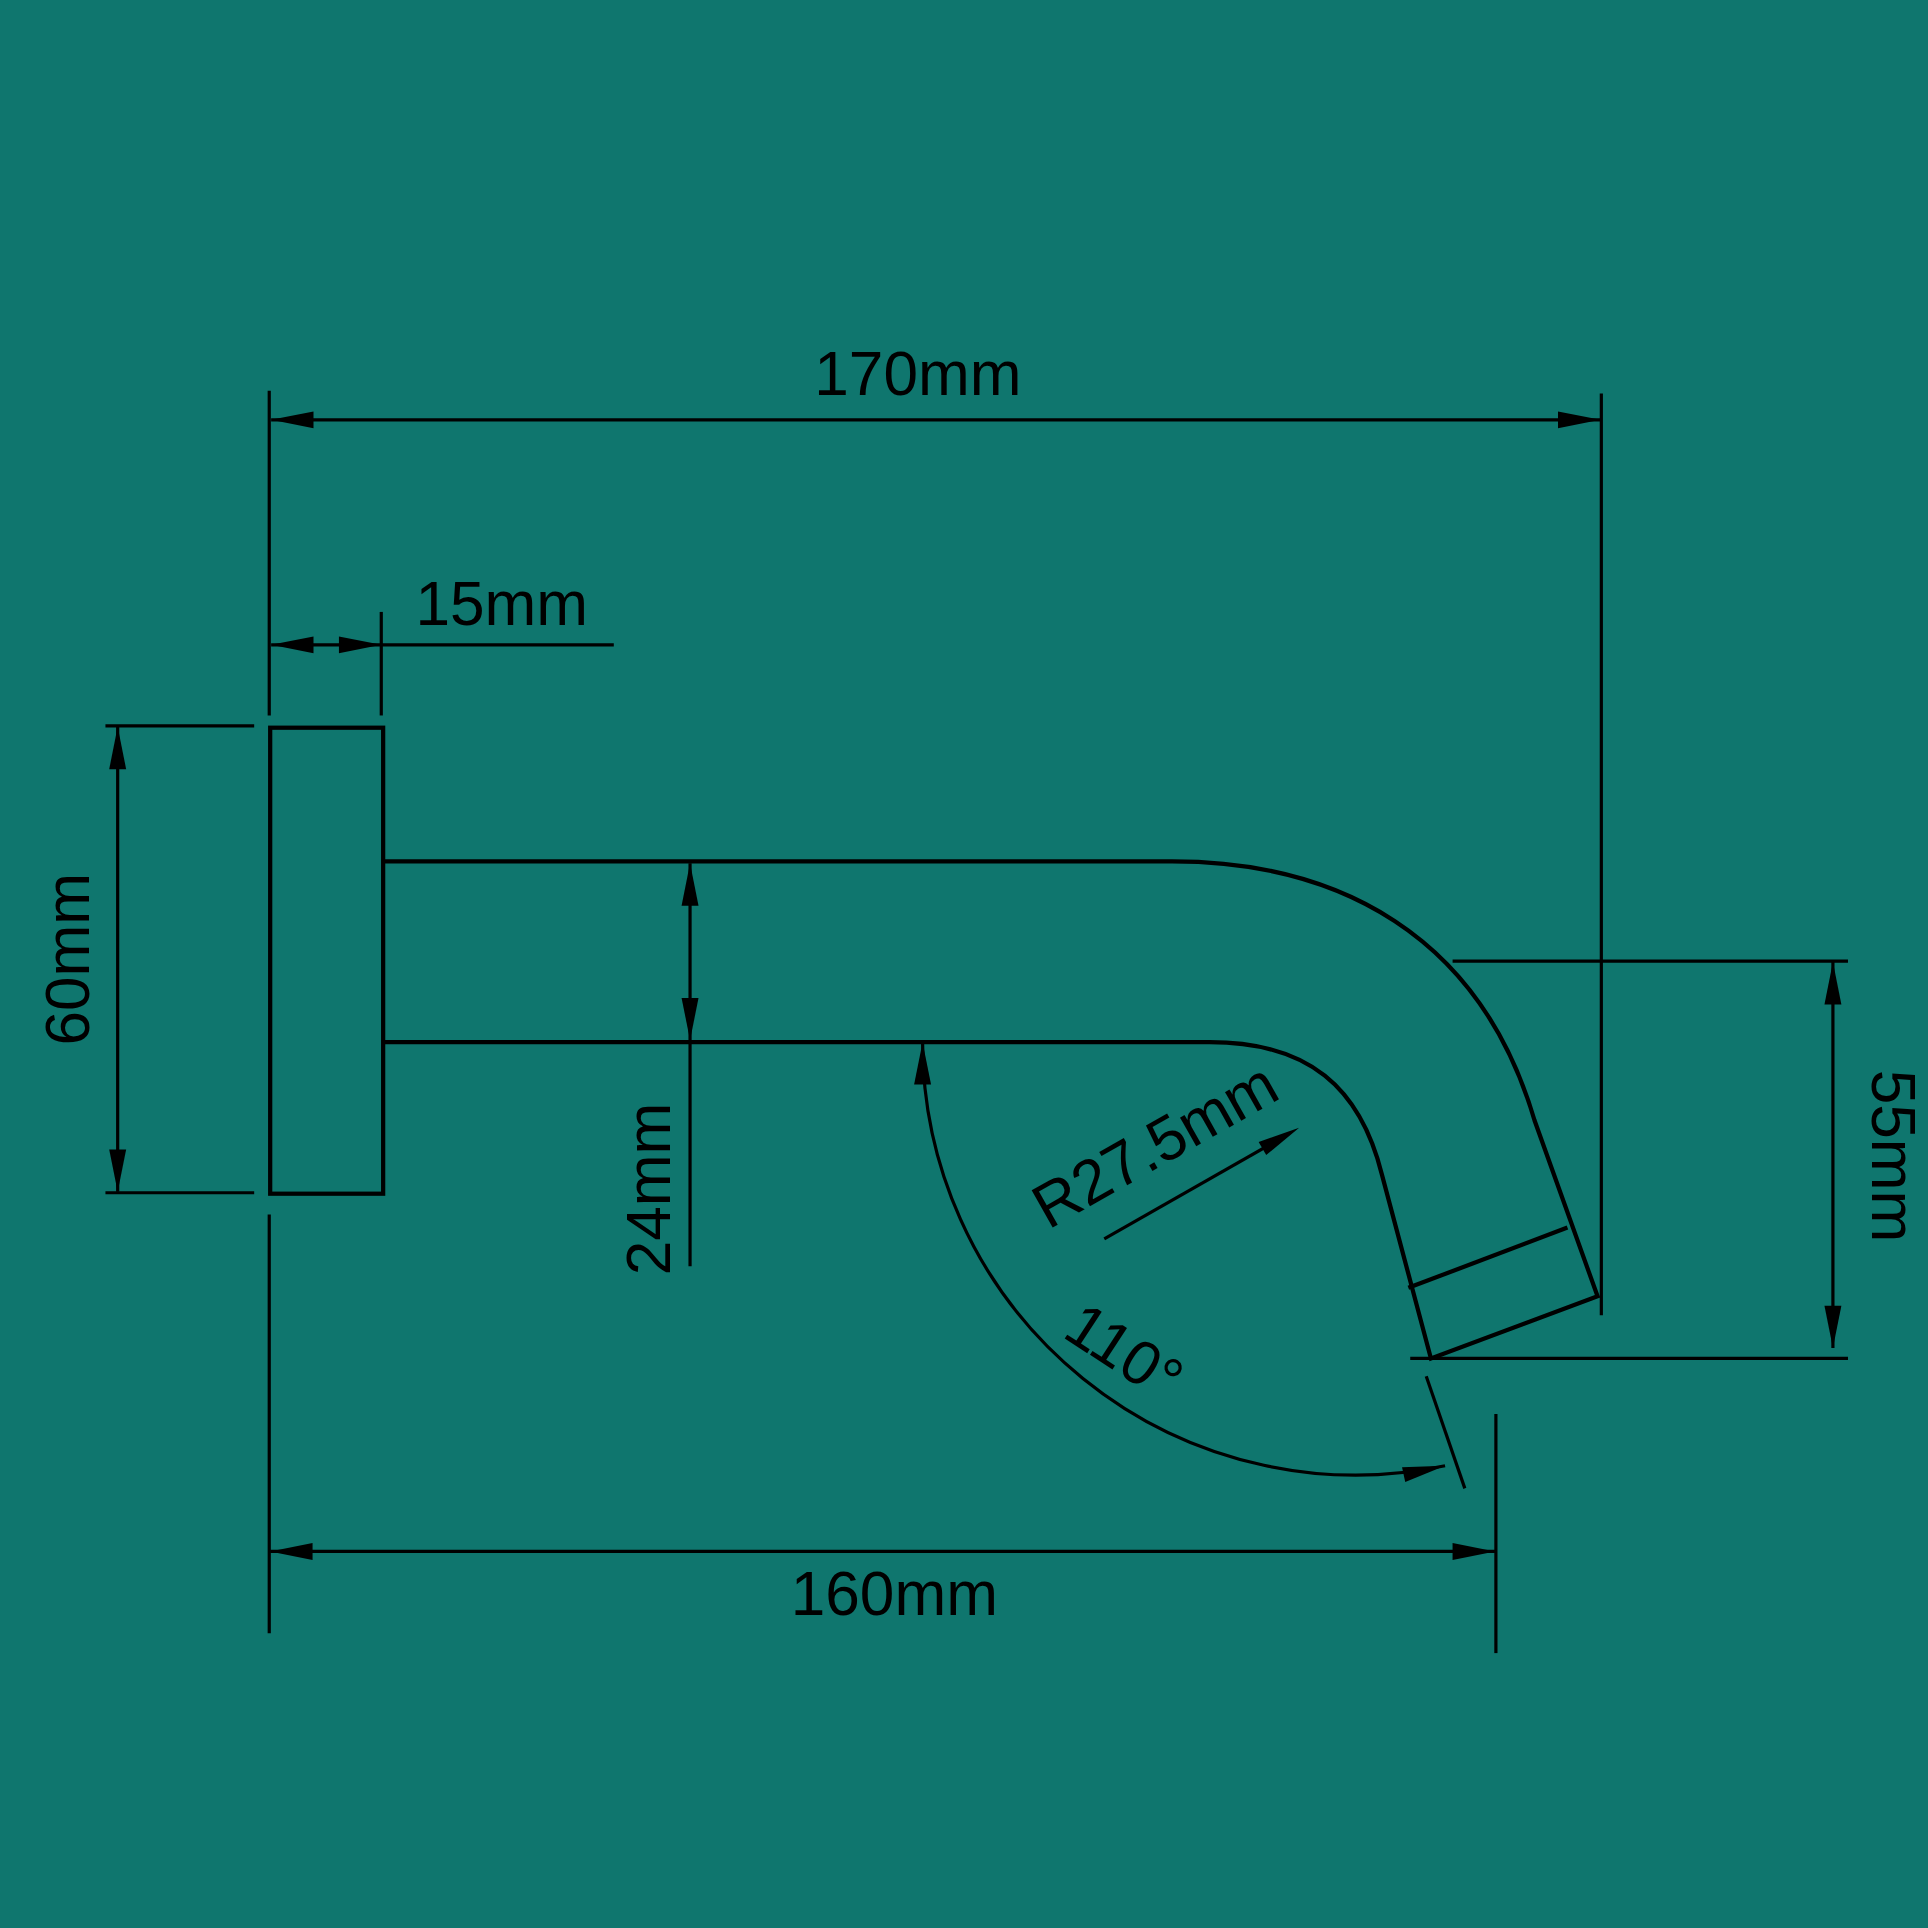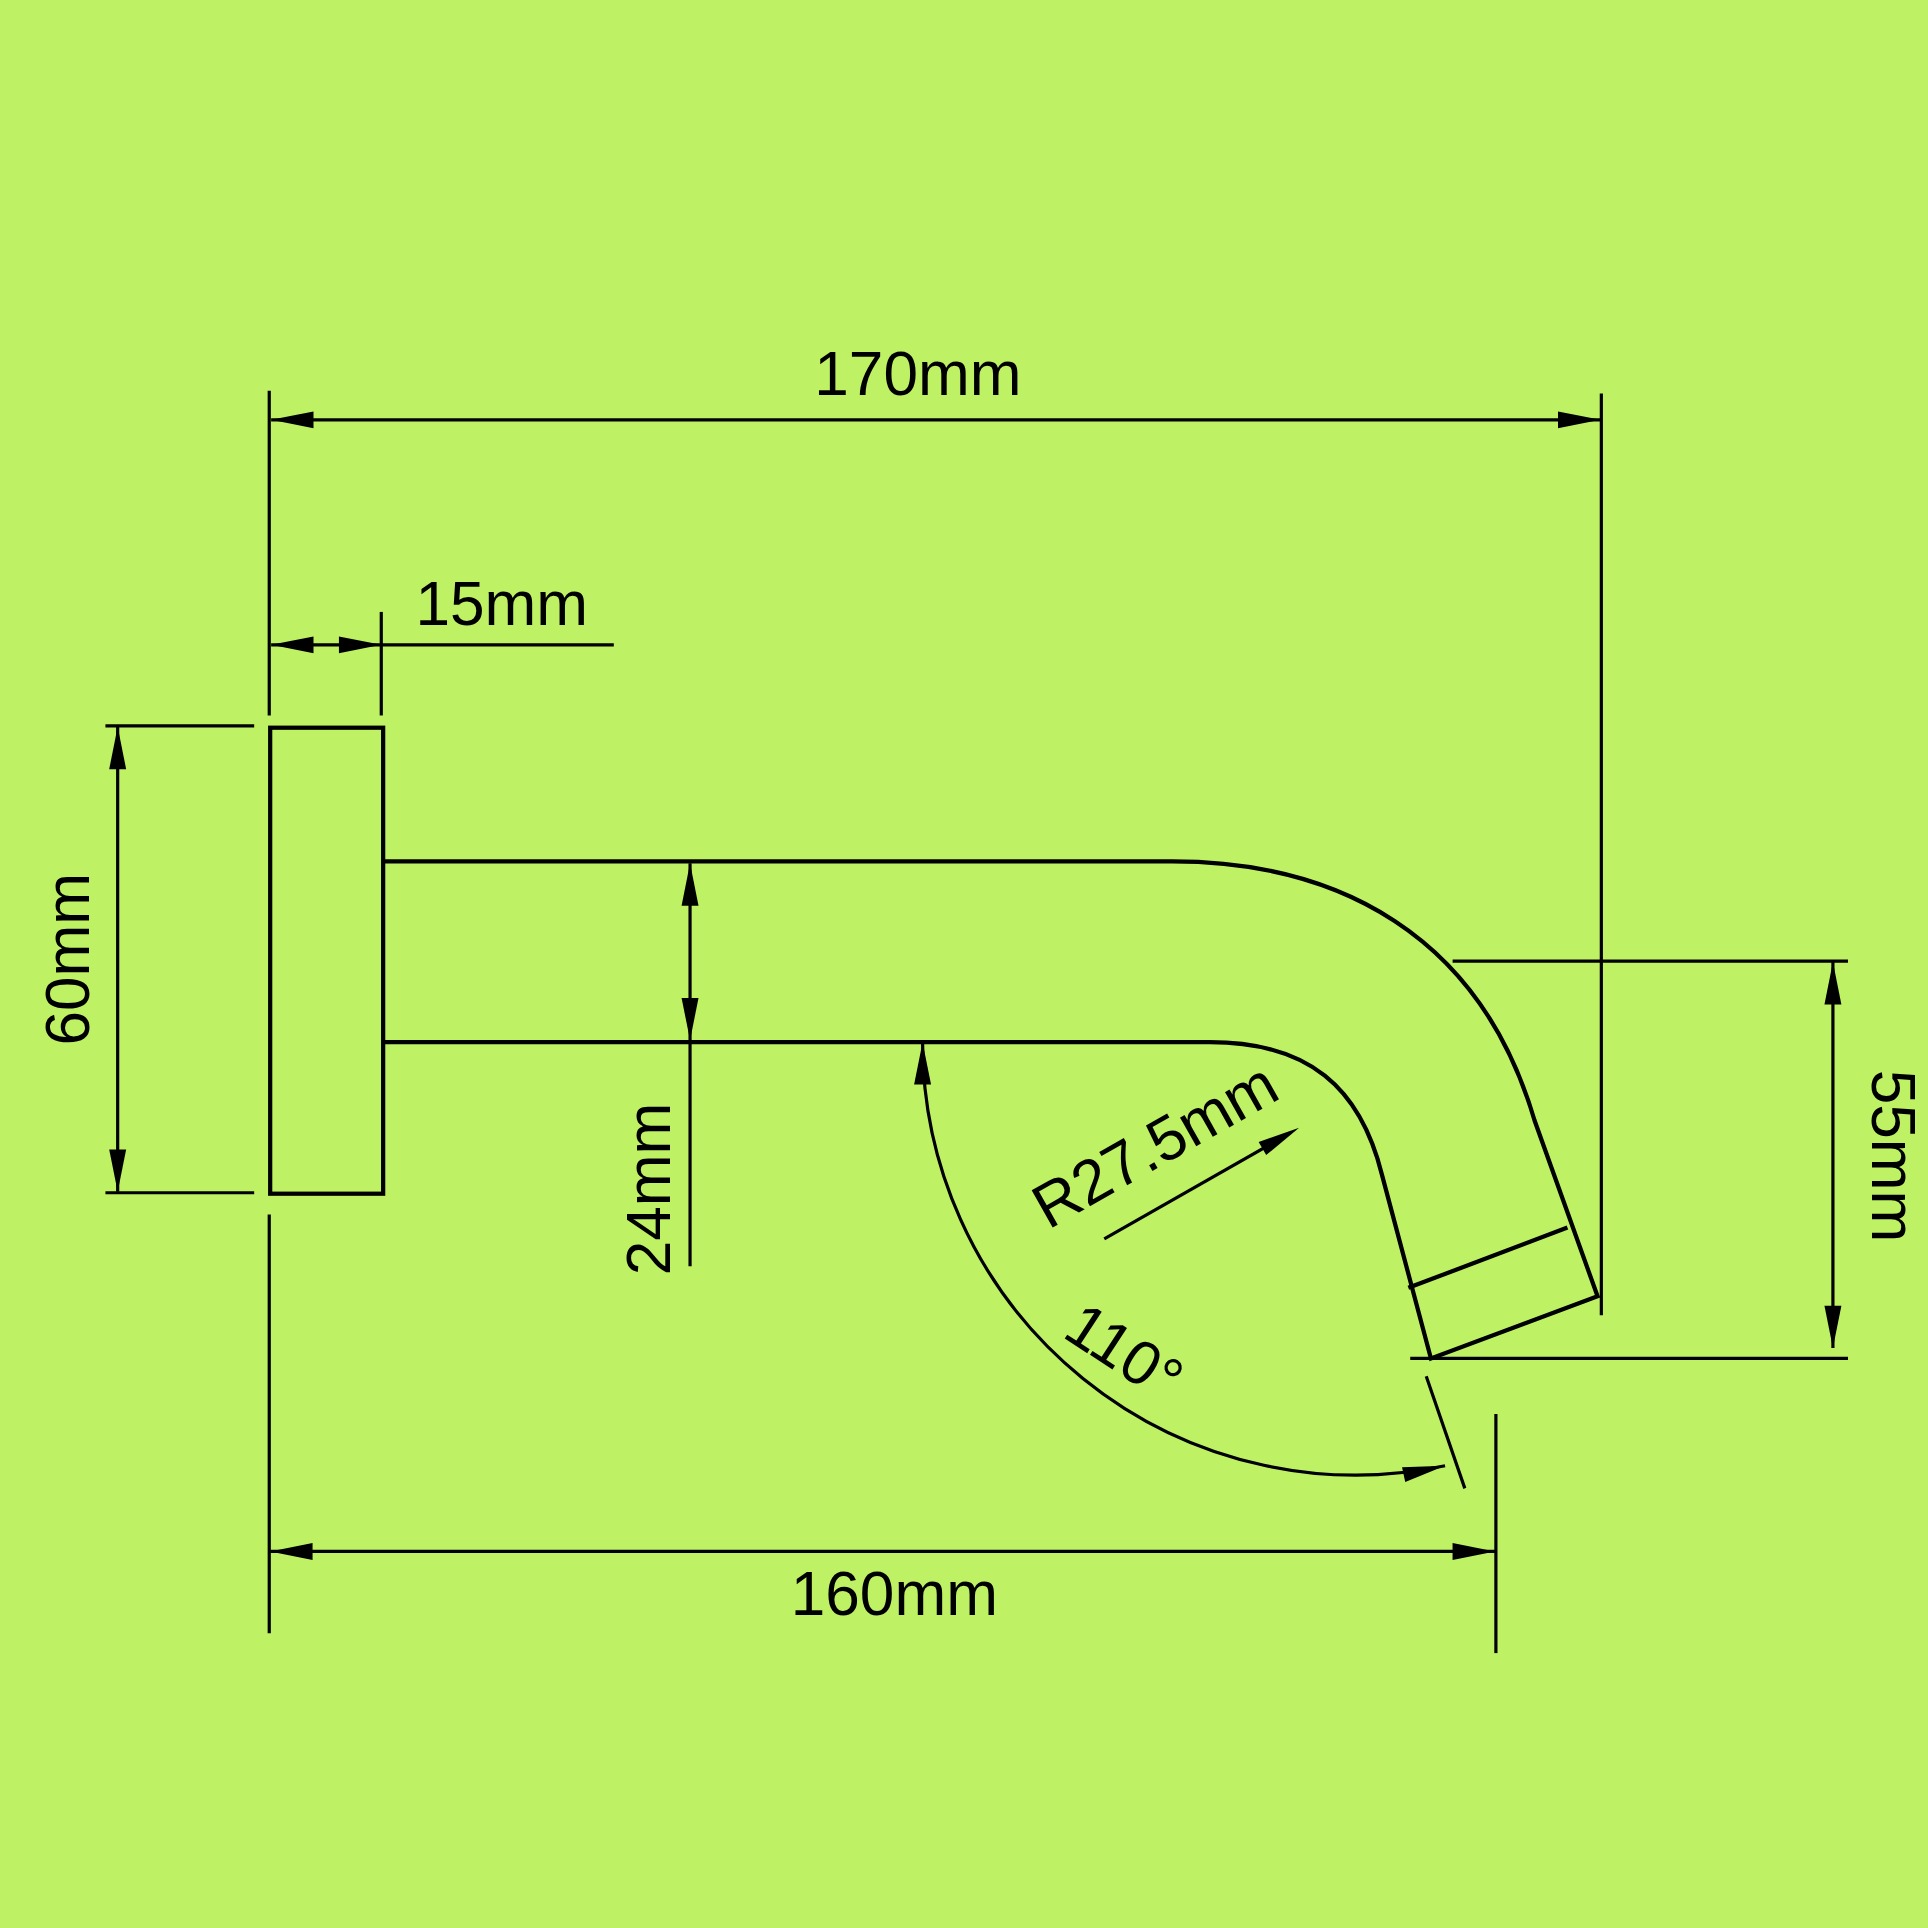--- a/index.html
+++ b/index.html
@@ -5,21 +5,21 @@
   html, body {
     margin: 0;
     padding: 0;
     background: #ffffff;
     width: 100%;
     height: 100%;
   }
   .stage {
     width: 1928px;
     height: 1928px;
-    background: #bef264;
+    background: #0f766e;
     position: relative;
     overflow: hidden;
   }
   svg { display: block; }
   .obj {
     fill: none;
     stroke: #000000;
     stroke-width: 4.5;
     stroke-linejoin: miter;
     stroke-linecap: butt;

